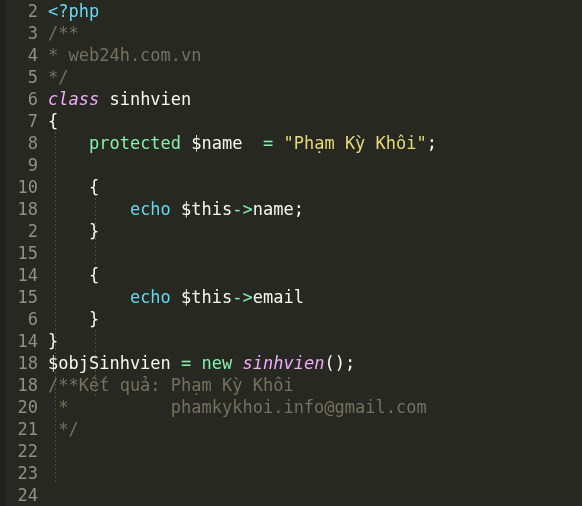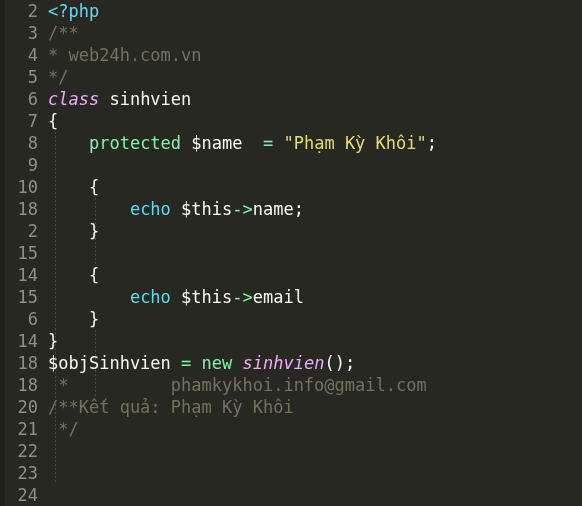--- a/index.html
+++ b/index.html
@@ -116,21 +116,21 @@
       <div class="cline"><span class="k-plain"></span></div>
       <div class="cline"><span class="k-plain">    {</span></div>
       <div class="cline"><span class="k-plain">        </span><span class="k-cyan-n">echo</span><span class="k-plain"> $this</span><span class="k-pink">-&gt;</span><span class="k-plain">name;</span></div>
       <div class="cline"><span class="k-plain">    }</span></div>
       <div class="cline"><span class="k-plain"></span></div>
       <div class="cline"><span class="k-plain">    {</span></div>
       <div class="cline"><span class="k-plain">        </span><span class="k-cyan-n">echo</span><span class="k-plain"> $this</span><span class="k-pink">-&gt;</span><span class="k-plain">email</span></div>
       <div class="cline"><span class="k-plain">    }</span></div>
       <div class="cline"><span class="k-plain">}</span></div>
       <div class="cline"><span class="k-plain">$objSinhvien </span><span class="k-pink">=</span><span class="k-plain"> </span><span class="k-pink">new</span><span class="k-plain"> </span><span class="k-cyan">sinhvien</span><span class="k-plain">();</span></div>
+      <div class="cline"><span class="k-com">/**Kết quả: Phạm Kỳ Khôi</span></div>
       <div class="cline"><span class="k-com"> *          phamkykhoi.info@gmail.com</span></div>
-      <div class="cline"><span class="k-com">/**Kết quả: Phạm Kỳ Khôi</span></div>
       <div class="cline"><span class="k-com"> */</span></div>
     </div>
 
 <div class="guide" style="left: 55px; top: 132px; height: 352px;"></div>
     <div class="guide" style="left: 95px; top: 198px; height: 66px;"></div>
     <div class="guide" style="left: 95px; top: 330px; height: 66px;"></div>
   </div>
 
 </body></html>

